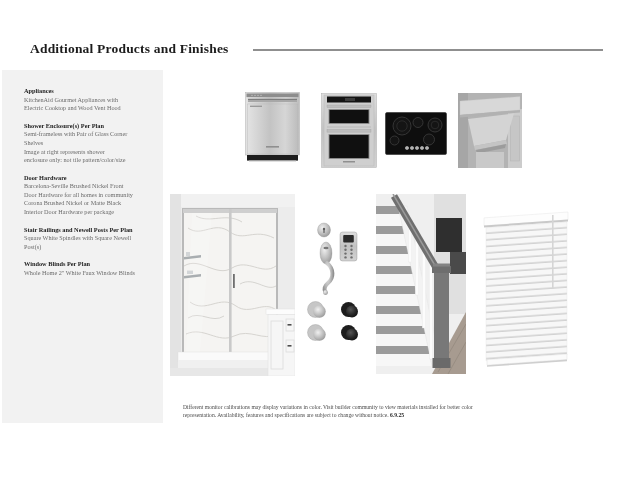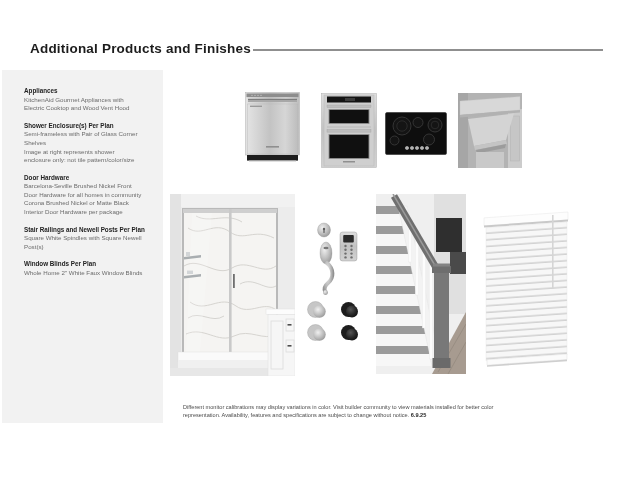--- a/index.html
+++ b/index.html
@@ -1,17 +1,17 @@
 <!DOCTYPE html>
 <html><head>
 <meta charset="utf-8">
 <style>
   html,body{margin:0;padding:0;background:#ffffff;}
   #page{position:relative;width:640px;height:480px;background:#ffffff;overflow:hidden;
-        font-family:Liberation Sans, sans-serif;}
+        font-family:Liberation Serif, serif;}
   
   #title{position:absolute;left:30px;top:41px;font-size:13.5px;font-weight:700;
          color:#1c1c1c;letter-spacing:.2px;}
   #title-rule{position:absolute;left:253px;top:49px;width:350px;height:2px;background:#8f8f8f;}
   
   #side-panel{position:absolute;left:2px;top:70px;width:161px;height:353px;background:#f2f2f2;}
   #side-text{position:absolute;left:22px;top:17px;width:128px;}
   .sec{margin-bottom:9px;}
   .sec-h{font-size:6.3px;font-weight:700;color:#222222;line-height:1.38;}
   .sec-l{font-size:6.2px;color:#6b6b6b;line-height:1.38;}

